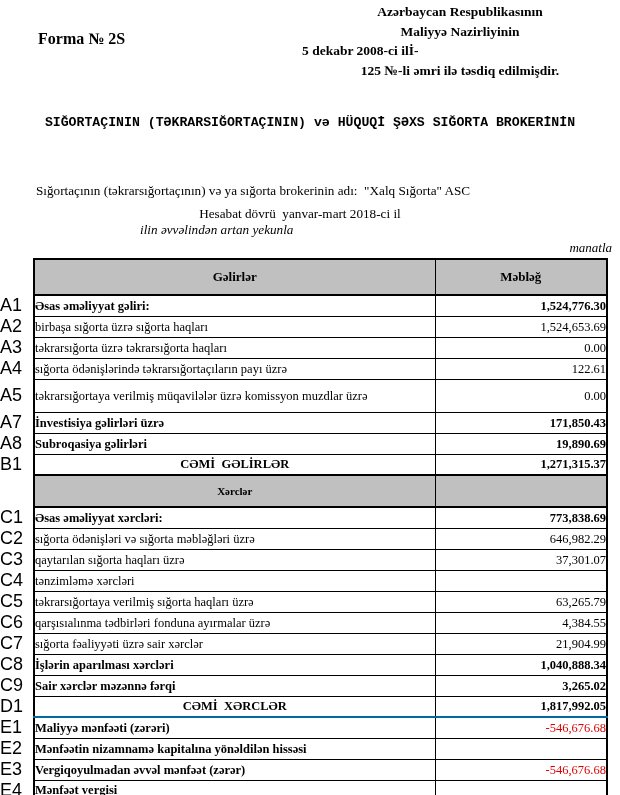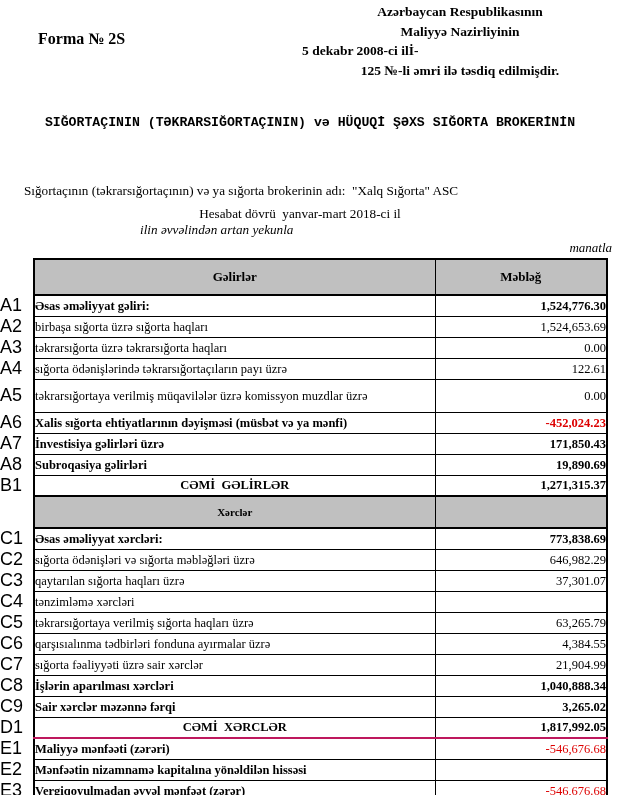--- a/index.html
+++ b/index.html
@@ -10,21 +10,21 @@
   .form-number { position:absolute; left:38px; top:30px; font-size:16px; font-weight:bold; }
   .approval {
     position:absolute; left:302px; top:2px; width:316px;
     font-weight:bold; font-size:13.5px; line-height:19.5px; text-align:center;
   }
   .ap-just { display:flex; justify-content:flex-start; }
   .title {
     position:absolute; left:0; top:114px; width:620px; text-align:center;
     font-weight:bold; font-size:13.2px; line-height:18px; white-space:nowrap;font-family:Liberation Mono, monospace;
   }
-  .name-line { position:absolute; left:24px; top:183px; font-size:13.2px; white-space:pre; }
+  .name-line { position:absolute; left:36px; top:183px; font-size:13.2px; white-space:pre; }
   .period-line { position:absolute; left:0; top:206px; width:600px; text-align:center; font-size:13.2px; white-space:pre; }
   .cumulative { position:absolute; left:140px; top:222px; font-size:13.2px; font-style:italic; }
   .manatla { position:absolute; right:8px; top:240px; font-size:13px; font-style:italic; }
 
   table.rpt { position:absolute; left:0; top:258px; width:607px; border-collapse:collapse; table-layout:fixed; }
   .rpt th, .rpt td { padding:0; vertical-align:middle; }
   .c-lbl {
     border:none; background:transparent;
     font-family:"Liberation Sans","DejaVu Sans",sans-serif;
     font-size:18px; text-align:left; padding-left:6px; font-weight:normal;
@@ -37,21 +37,21 @@
     background:var(--gray,#c0c0c0); font-weight:bold; font-size:13px;
     text-align:center; height:34px;
   }
   tbody tr td.c-name, tbody tr td.c-val { height:18px; }
   tr.tall td.c-name, tr.tall td.c-val { height:32px; }
   tr.tall td.c-name { white-space:normal; }
   tr.section td.c-name, tr.section td.c-val {
     background:var(--gray,#c0c0c0); border-top:2px solid #000; border-bottom:2px solid #000; height:30px;
   }
   tr.section td.c-name { text-align:center; font-weight:bold; font-size:11px; padding-left:0; }
-  tr.thick-bottom td.c-name, tr.thick-bottom td.c-val { border-bottom:2px solid #be185d; }
+  tr.thick-bottom td.c-name, tr.thick-bottom td.c-val { border-bottom:2px solid #0369a1; }
   tbody tr:last-child td.c-name, tbody tr:last-child td.c-val { border-bottom:2px solid #000; }
   .indent { padding-left:80px; }
   .b { font-weight:bold; }
   .red { color:var(--red,#dd0000); }
   .ctr { text-align:center; white-space:pre; padding-left:0; }
 </style>
 </head>
 <body>
 
 <div class="page">
@@ -110,25 +110,20 @@
           <td class="c-lbl">A4</td>
           <td class="c-name indent">sığorta ödənişlərində təkrarsığortaçıların payı üzrə</td>
           <td class="c-val">122.61</td>
         </tr>
         <tr class="tall">
           <td class="c-lbl">A5</td>
           <td class="c-name indent">təkrarsığortaya verilmiş müqavilələr üzrə komissyon muzdlar üzrə</td>
           <td class="c-val">0.00</td>
         </tr>
         <tr>
-          <td class="c-lbl">A6</td>
-          <td class="c-name b">Xalis sığorta ehtiyatlarının dəyişməsi (müsbət və ya mənfi)</td>
-          <td class="c-val b red">-452,024.23</td>
-        </tr>
-        <tr>
           <td class="c-lbl">A7</td>
           <td class="c-name b">İnvestisiya gəlirləri üzrə</td>
           <td class="c-val b">171,850.43</td>
         </tr>
         <tr>
           <td class="c-lbl">A8</td>
           <td class="c-name b">Subroqasiya gəlirləri</td>
           <td class="c-val b">19,890.69</td>
         </tr>
         <tr>

